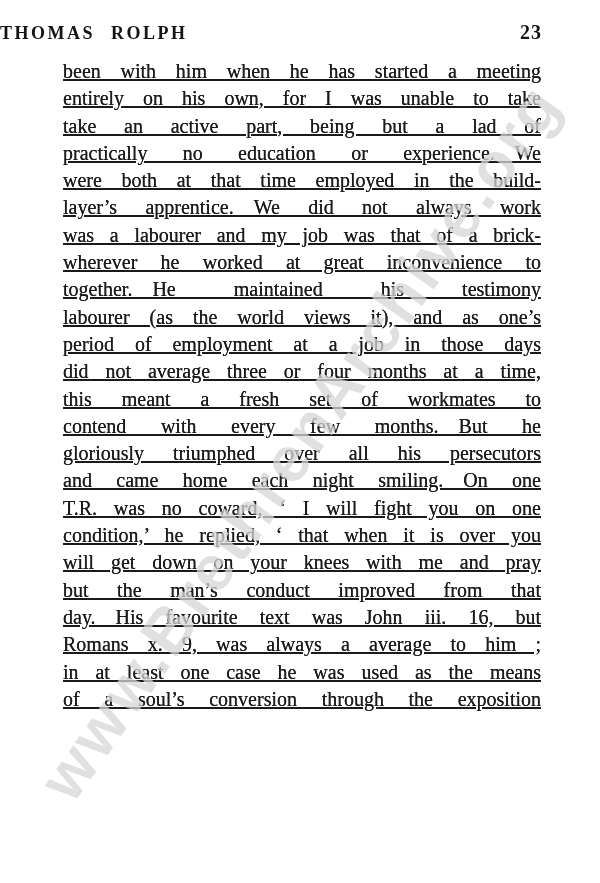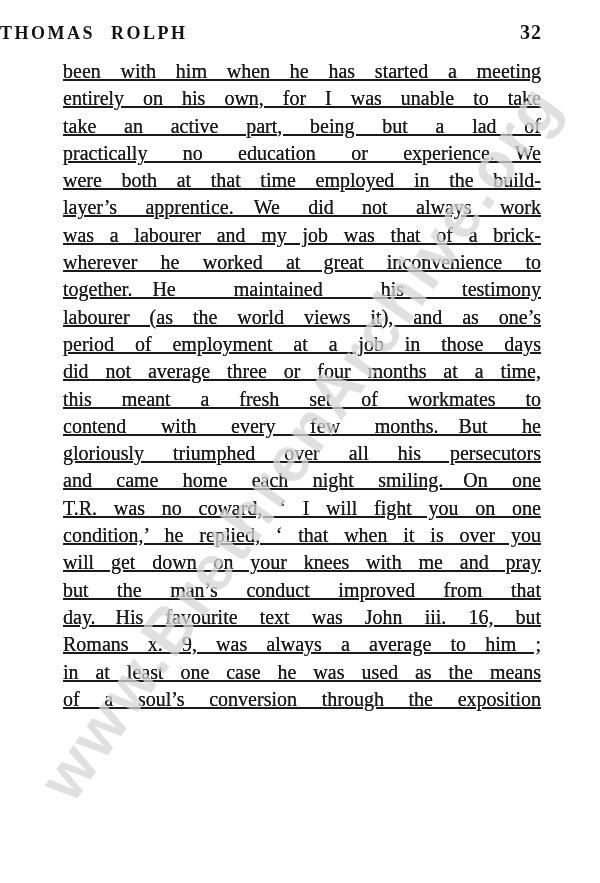--- a/index.html
+++ b/index.html
@@ -72,21 +72,21 @@
 </style>
 </head>
 <body>
 
 <div class="page">
 
   <div class="watermark">www.BrethrenArchive.org</div>
 
   <div class="header">
     <span class="running-title">THOMAS ROLPH</span>
-    <span class="page-number">32</span>
+    <span class="page-number">23</span>
   </div>
 
   <div class="body-text">
       <div class="line">been with him when he has started a meeting</div>
       <div class="line">entirely on his own, for I was unable to take</div>
       <div class="line">take an active part, being but a lad of</div>
       <div class="line">practically no education or experience. We</div>
       <div class="line">were both at that time employed in the build-</div>
       <div class="line">layer’s apprentice. We did not always work</div>
       <div class="line">was a labourer and my job was that of a brick-</div>

